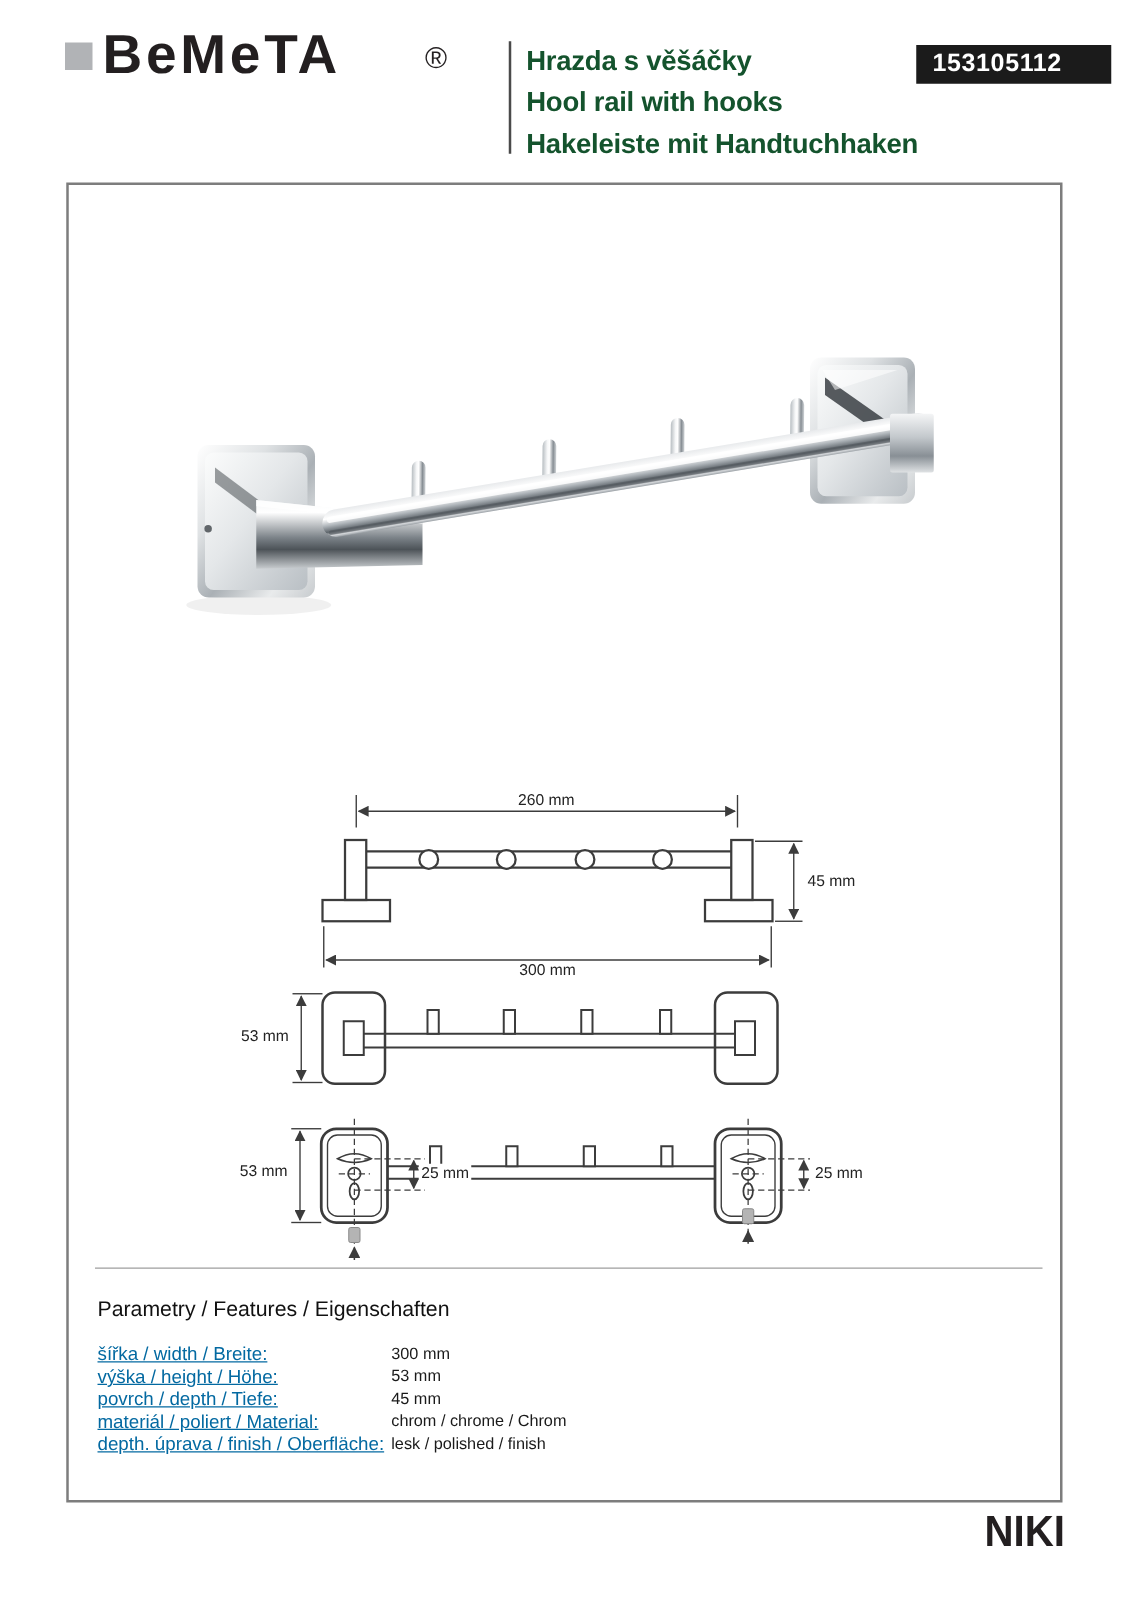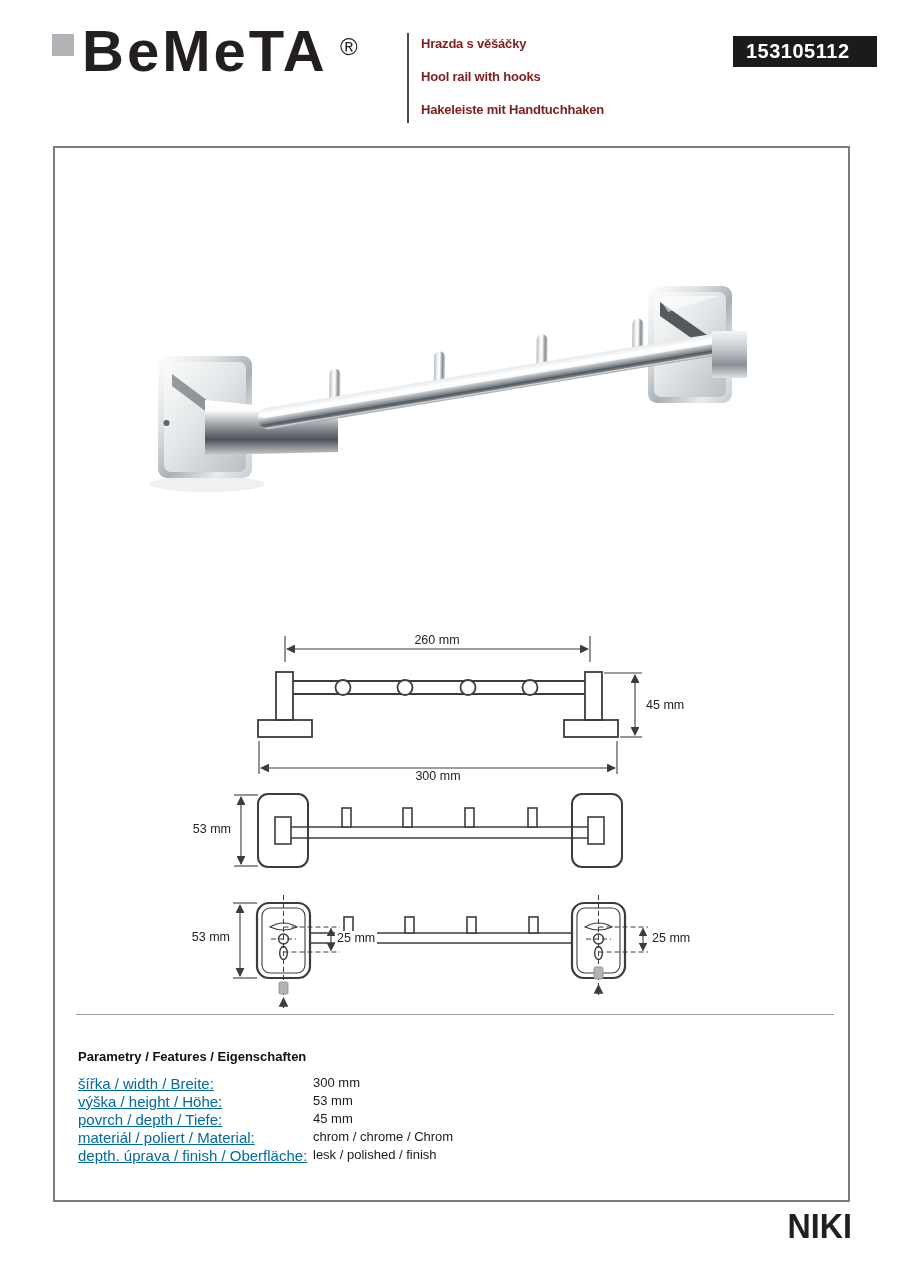--- a/index.html
+++ b/index.html
@@ -1,39 +1,39 @@
 <!DOCTYPE html>
 <html><head>
 <meta charset="utf-8">
 <style>
   html,body{margin:0;padding:0;background:#ffffff;}
   body{width:905px;height:1280px;position:relative;font-family:"Liberation Sans",sans-serif;color:#1a1a1a;overflow:hidden;}
   .abs{position:absolute;}
 
   
   .logo-square{left:52px;top:34px;width:22px;height:22px;background:#b1b3b6;}
-  .brand{left:82px;top:22px;font-size:58px;font-weight:700;letter-spacing:3px;color:#231f20;line-height:1;}
+  .brand{left:82px;top:22px;font-size:44px;font-weight:700;letter-spacing:3px;color:#231f20;line-height:1;}
   .reg{left:340px;top:33px;font-size:24px;font-weight:400;color:#231f20;}
   .hdr-divider{left:407px;top:33px;width:2px;height:90px;background:#4a4a4a;}
-  .title-line{left:421px;font-size:13px;font-weight:700;color:#7f1d1d;letter-spacing:-0.2px;white-space:nowrap;}
+  .title-line{left:421px;font-size:22px;font-weight:700;color:#14532d;letter-spacing:-0.2px;white-space:nowrap;}
   .t1{top:36px;} .t2{top:69px;} .t3{top:102px;}
-  .code-box{left:733px;top:36px;width:144px;height:31px;background:#1b1b1b;}
+  .code-box{left:733px;top:36px;width:156px;height:31px;background:#1b1b1b;}
   .code-text{display:block;color:#ffffff;font-size:20px;font-weight:700;line-height:31px;padding-left:13px;letter-spacing:0.5px;}
 
   
   .main-box{left:53px;top:146px;width:797px;height:1056px;border:2px solid #7d7d7d;box-sizing:border-box;background:transparent;}
   .inner-divider{left:76px;top:1014px;width:758px;height:1px;background:#9e9e9e;}
 
   
   .dim{font-size:12.5px;color:#232323;background:#ffffff;padding:0 2px;white-space:nowrap;line-height:14px;text-align:center;}
   .ctr{transform:translateX(-50%);}
   .rgt{transform:translateX(-100%);}
 
   
-  .param-head{left:78px;top:1038px;font-size:13px;font-weight:700;color:#111;margin-top:11px;}
+  .param-head{left:78px;top:1038px;font-size:17px;font-weight:400;color:#111;}
   .p-label{left:78px;font-size:15px;color:#0369a1;white-space:nowrap;text-decoration:underline;}
   .p-value{left:313px;font-size:13px;color:#1a1a1a;white-space:nowrap;}
   .r1{top:1075px;} .r2{top:1093px;} .r3{top:1111px;} .r4{top:1129px;} .r5{top:1147px;}
 
   .niki{right:53px;top:1206px;font-size:35px;font-weight:800;color:#231f20;letter-spacing:0px;transform:scaleX(0.92);transform-origin:right center;}
 
   svg.layer{position:absolute;left:0;top:0;pointer-events:none;}
 </style>
 </head>
 <body>

